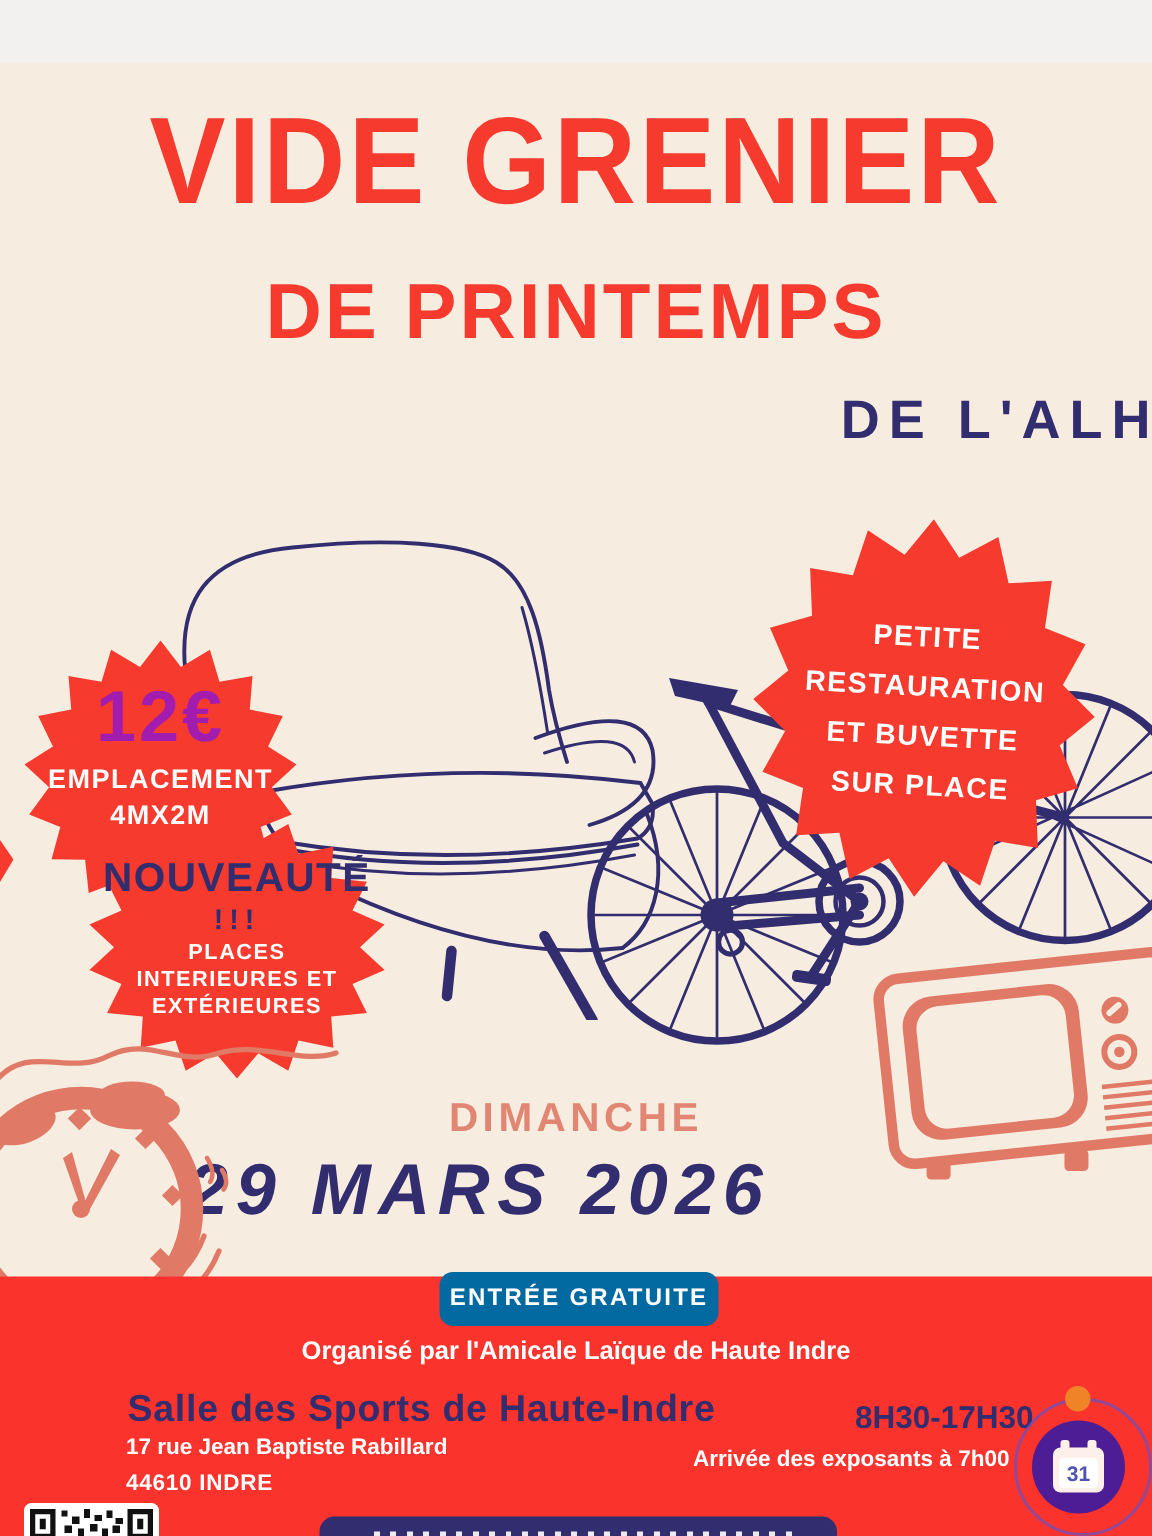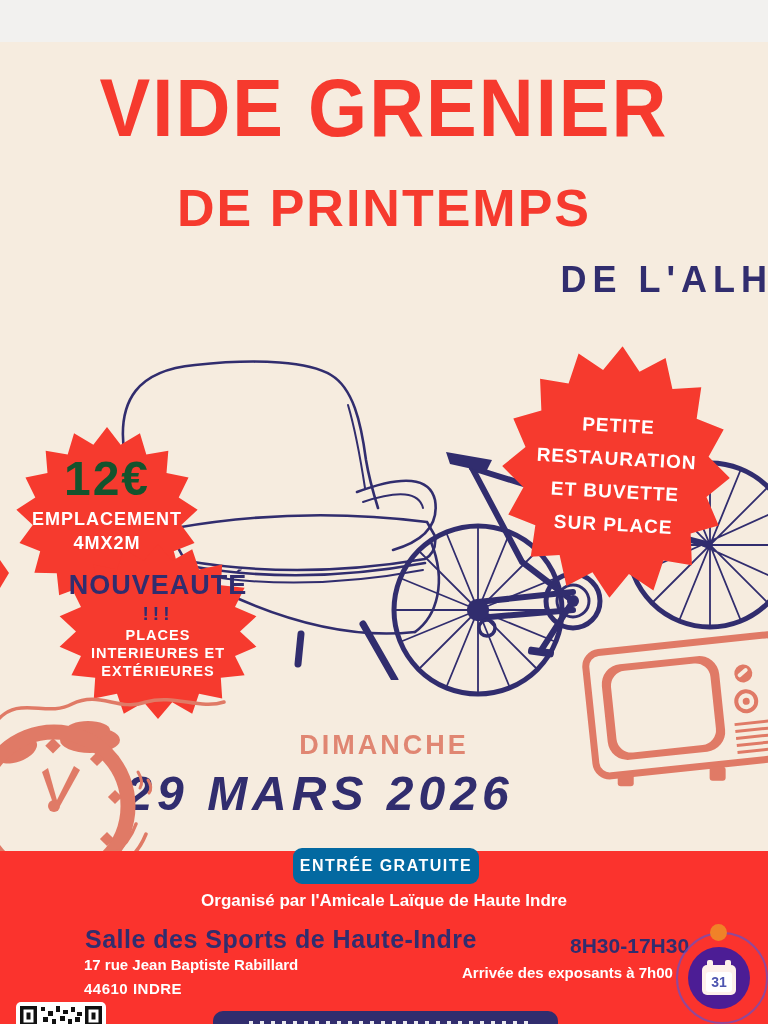--- a/index.html
+++ b/index.html
@@ -23,21 +23,21 @@
     font-size:52px;font-weight:900;color:#f63a2e;letter-spacing:2px;line-height:1;}
   .title3{left:0;top:262px;width:768px;text-align:right;
     font-size:36px;font-weight:900;color:#312d6e;letter-spacing:6px;line-height:1;padding-left:21px;}
 
   
   .badge{position:absolute;}
   .badge svg{position:absolute;inset:0;width:100%;height:100%;}
   .badge .txt{position:absolute;inset:0;display:flex;flex-direction:column;
     align-items:center;justify-content:flex-start;text-align:center;}
   .badge-price{left:16px;top:427px;width:182px;height:182px;z-index:3;}
-  .badge-price .amount{margin-top:24px;font-size:48px;font-weight:900;color:#14532d;letter-spacing:2px;text-align:center;}
+  .badge-price .amount{margin-top:24px;font-size:48px;font-weight:900;color:#a21caf;letter-spacing:2px;text-align:center;}
   .badge-price .wline{font-size:18px;font-weight:800;color:#fff;letter-spacing:1px;margin-top:3px;}
   .badge-novelty{left:58px;top:544px;width:200px;height:175px;z-index:4;}
   .badge-novelty .ntitle{margin-top:26px;font-size:27px;font-weight:900;color:#312d6e;letter-spacing:1px;}
   .badge-novelty .excl{font-size:19px;font-weight:900;color:#312d6e;letter-spacing:4px;margin-top:2px;}
   .badge-novelty .wline{font-size:14.5px;font-weight:800;color:#fff;letter-spacing:1px;margin-top:2px;}
   .badge-food{left:502px;top:346px;width:228px;height:252px;z-index:3;transform:rotate(3deg);}
   .badge-food .wline{font-size:19px;font-weight:800;color:#fff;letter-spacing:1px;line-height:1.75;}
   .badge-food .txt{justify-content:center;padding-top:6px;}
 
   

